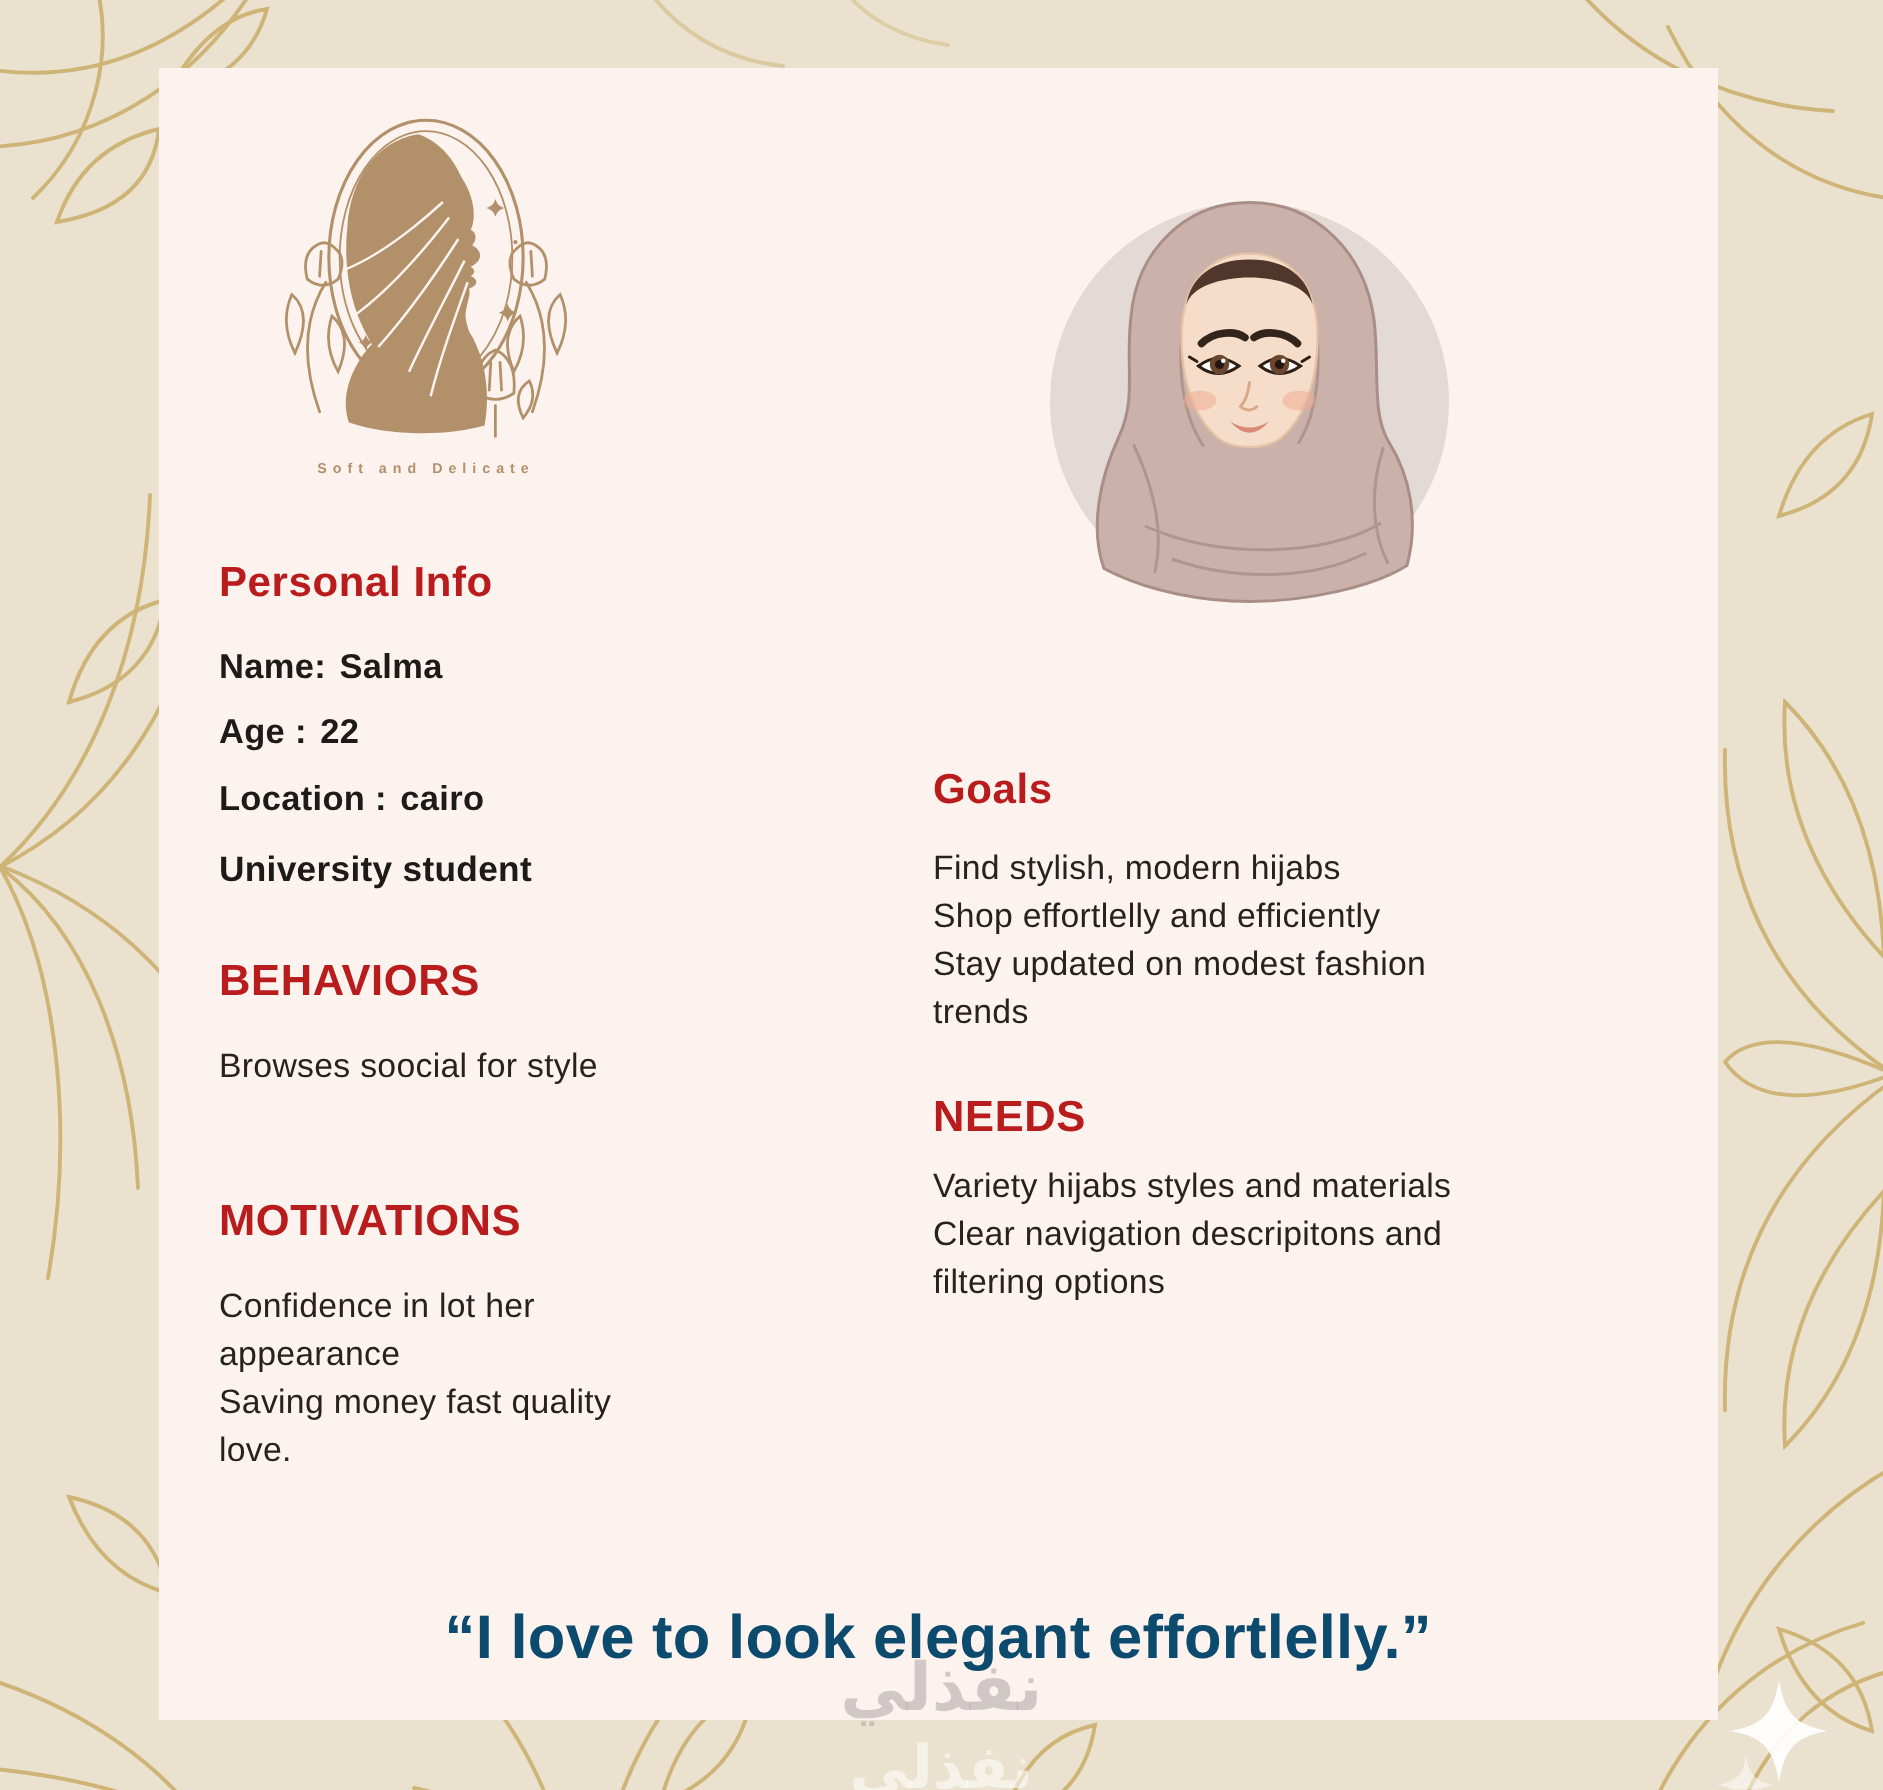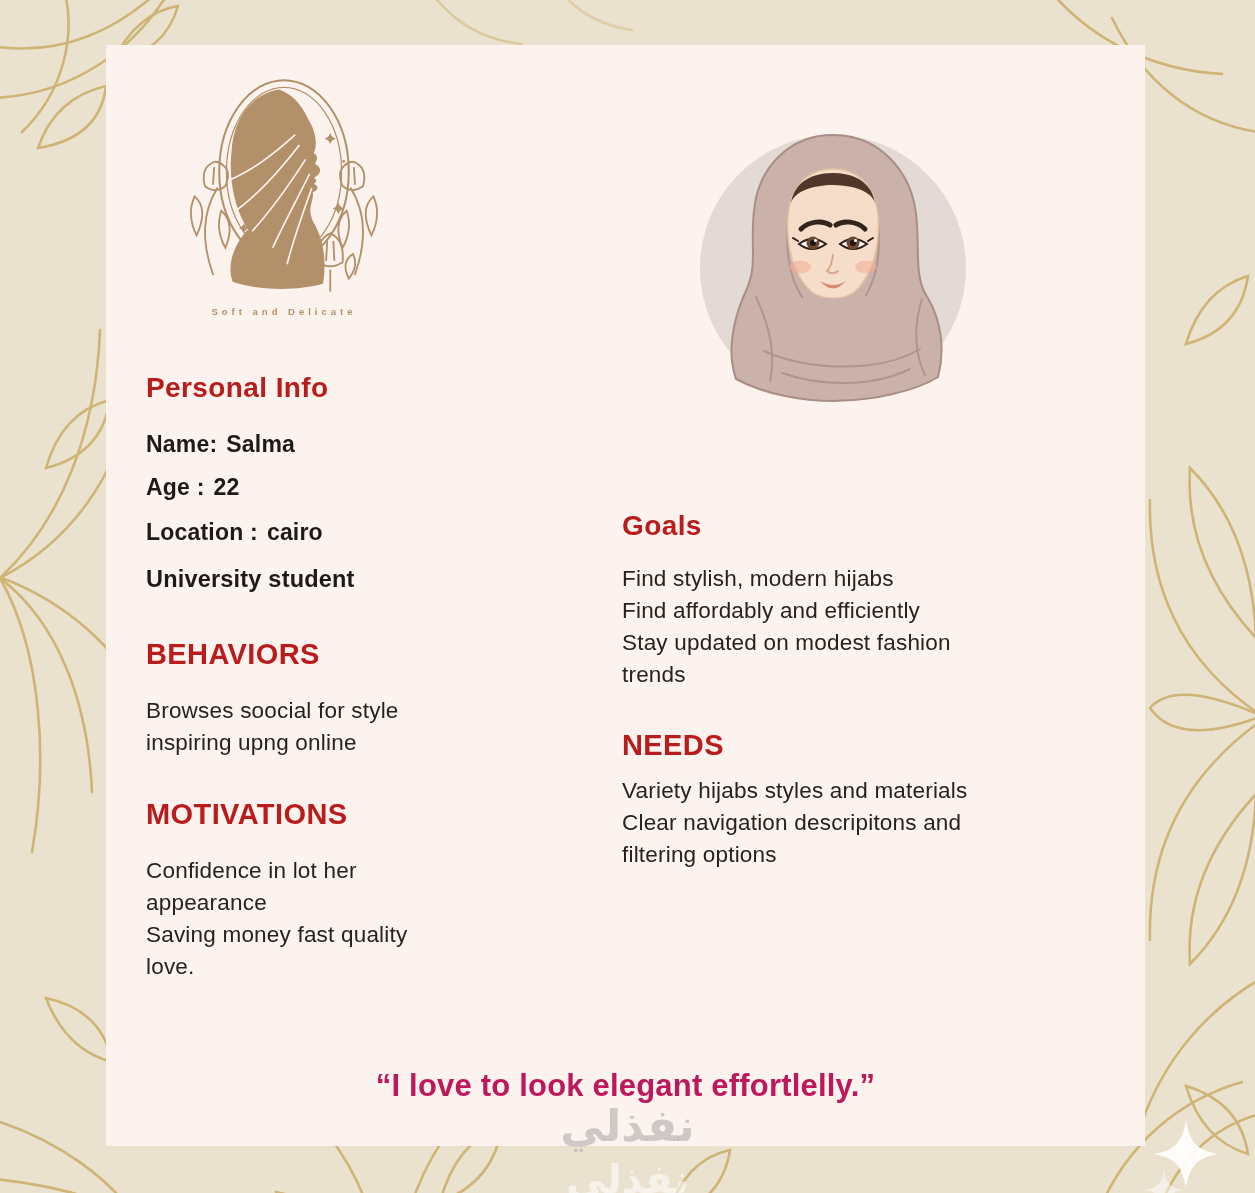--- a/index.html
+++ b/index.html
@@ -26,22 +26,22 @@
   .info-value{font-weight:bold;margin-left:9px;}
   #brand-name{
     color:#b2906a;font-size:35px;font-weight:300;letter-spacing:2px;
     text-align:center;
   }
   #brand-tagline{
     color:#b2906a;font-size:9.5px;font-weight:bold;letter-spacing:4px;
     text-align:center;margin-top:9px;
   }
   #quote-text{
-    width:100%;text-align:center;font-size:31px;font-weight:bold;
-    color:#be185d;letter-spacing:.2px;
+    width:100%;text-align:center;font-size:41px;font-weight:bold;
+    color:#0c4a6e;letter-spacing:.2px;
   }
   #watermark{
     position:absolute;left:0;top:1100px;width:1255px;text-align:center;
     z-index:2;font-family:"DejaVu Sans",sans-serif;font-weight:bold;
     font-size:44px;color:rgba(178,170,173,.6);pointer-events:none;
   }
   #watermark-echo{
     position:absolute;left:0;top:1156px;width:1255px;text-align:center;
     z-index:2;font-family:"DejaVu Sans",sans-serif;font-weight:bold;
     font-size:40px;color:rgba(255,255,255,.55);pointer-events:none;
@@ -208,35 +208,34 @@
     <span class="info-label">Age :</span><span class="info-value">22</span>
   </div>
   <div class="abs info-row" style="left:40px;top:474px;">
     <span class="info-label">Location :</span><span class="info-value">cairo</span>
   </div>
   <div class="abs info-row info-label" style="left:40px;top:521px;font-size:23.5px;">University student</div>
 
   <div class="abs section-title" style="left:40px;top:593px;font-size:29px;">BEHAVIORS</div>
   <div class="abs" style="left:40px;top:650px;">
     <div class="body-line">Browses soocial for style</div>
-    <div class="body-line">inspiring upng online</div>
   </div>
 
   <div class="abs section-title" style="left:40px;top:753px;font-size:29px;">MOTIVATIONS</div>
   <div class="abs" style="left:40px;top:810px;">
     <div class="body-line">Confidence in lot her</div>
     <div class="body-line">appearance</div>
     <div class="body-line">Saving money fast quality</div>
     <div class="body-line">love.</div>
   </div>
 
   <div class="abs section-title" style="left:516px;top:465px;font-size:28px;">Goals</div>
   <div class="abs" style="left:516px;top:518px;">
     <div class="body-line">Find stylish, modern hijabs</div>
-    <div class="body-line">Find affordably and efficiently</div>
+    <div class="body-line">Shop effortlelly and efficiently</div>
     <div class="body-line">Stay updated on modest fashion</div>
     <div class="body-line">trends</div>
   </div>
 
   <div class="abs section-title" style="left:516px;top:684px;font-size:29px;">NEEDS</div>
   <div class="abs" style="left:516px;top:730px;">
     <div class="body-line">Variety hijabs styles and materials</div>
     <div class="body-line">Clear navigation descripitons and</div>
     <div class="body-line">filtering options</div>
   </div>

